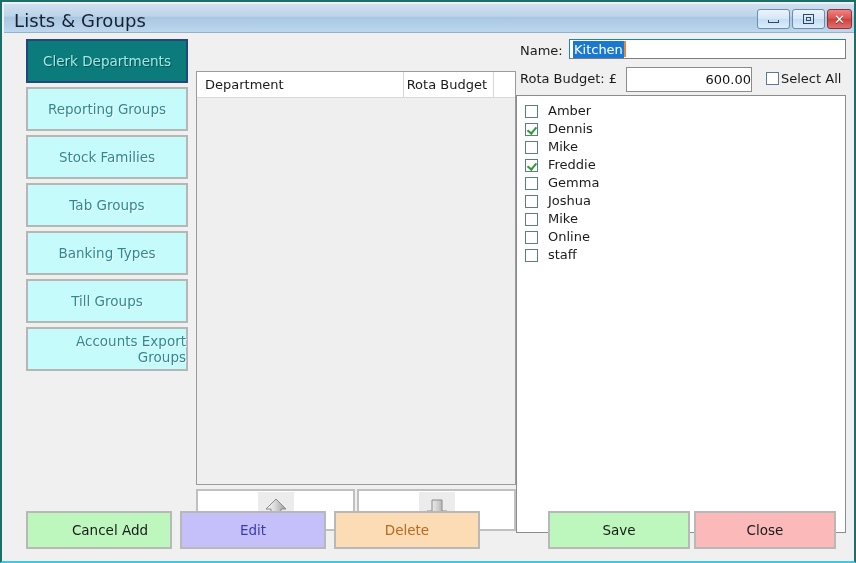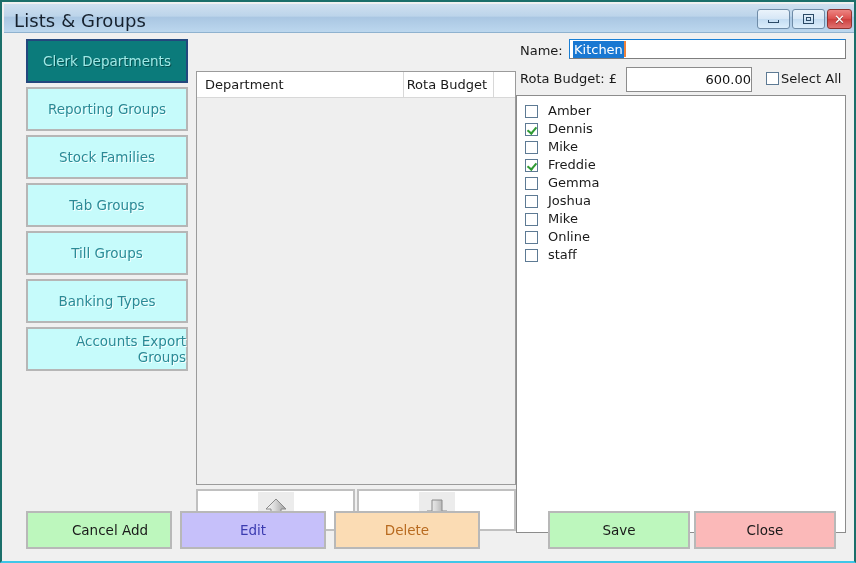--- a/index.html
+++ b/index.html
@@ -389,24 +389,24 @@
       <div class="side-btn">
         <span>Reporting Groups</span>
       </div>
       <div class="side-btn">
         <span>Stock Families</span>
       </div>
       <div class="side-btn">
         <span>Tab Groups</span>
       </div>
       <div class="side-btn">
+        <span>Banking Types</span>
+      </div>
+      <div class="side-btn">
         <span>Till Groups</span>
-      </div>
-      <div class="side-btn">
-        <span>Banking Types</span>
       </div>
       <div class="side-btn">
         <span>Accounts Export Groups</span>
       </div>
     </div>
 
     <div id="listpanel">
       <div id="list-header">
         <div class="col-h col-dept">Department</div>
         <div class="col-h col-rota">Rota Budget</div>

